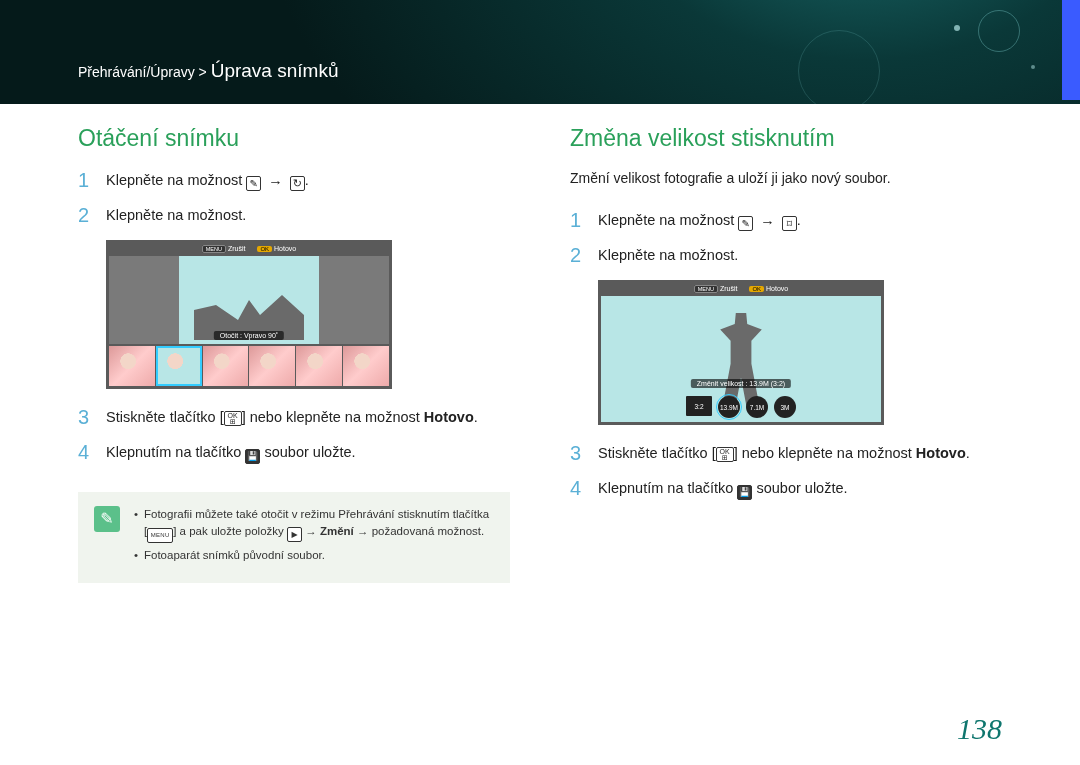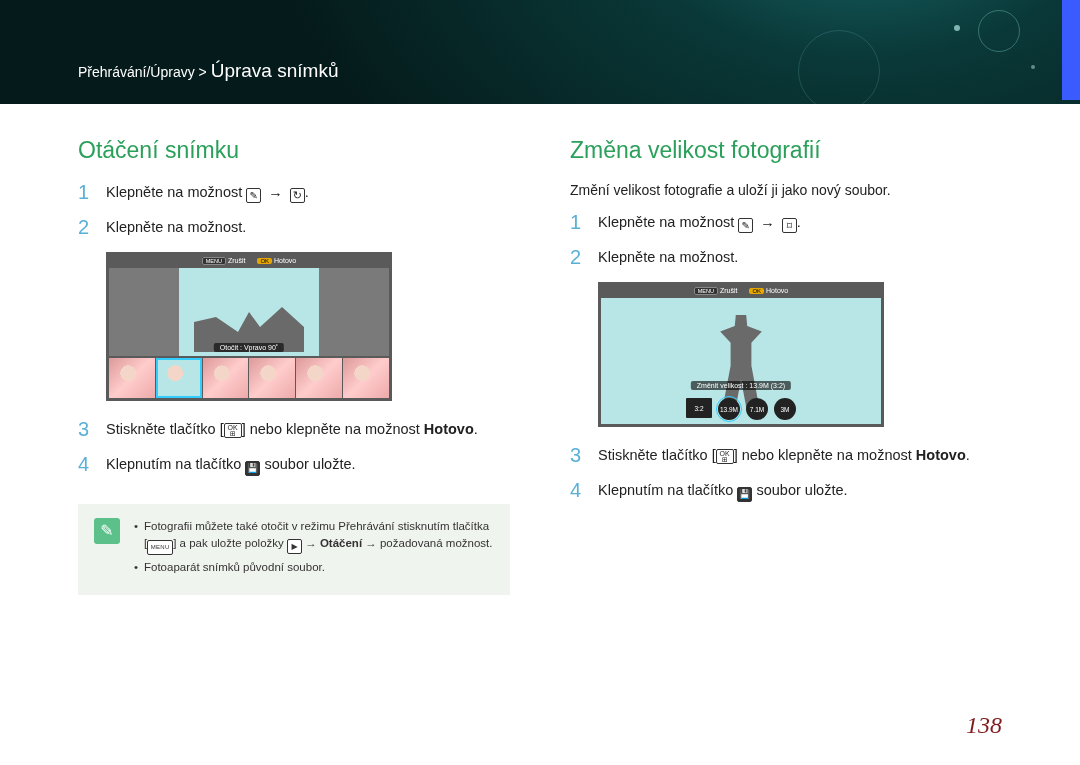--- a/index.html
+++ b/index.html
@@ -39,31 +39,31 @@
   .breadcrumb {
     position: absolute;
     left: 78px; top: 60px;
     color: #fff;
     font-size: 14px;
     font-weight: 300;
   }
   .breadcrumb .main { font-size: 19px; font-weight: 400; }
   .content {
     display: flex;
-    padding: 33px 78px 0 78px;
+    padding: 21px 78px 0 78px;
     gap: 60px;
   }
   .col { flex: 1; min-width: 0; }
   .section-title {
     color: #2aa05a;
     font-size: 23px;
     font-weight: 400;
     margin-bottom: 18px;
   }
-  .intro { font-size: 14px; color: #222; margin-bottom: 14px; }
+  .intro { font-size: 14px; color: #222; margin-bottom: 24px; }
   .step {
     display: flex;
     align-items: flex-start;
     gap: 12px;
     font-size: 14.5px;
     color: #222;
     margin-bottom: 14px;
     line-height: 1.45;
   }
   .step .num {
@@ -194,24 +194,24 @@
     content:"✎"; color:#fff; font-size:16px;
     position:absolute; inset:0; display:flex; align-items:center; justify-content:center;
   }
   .notebox ul { list-style: none; }
   .notebox li { position:relative; padding-left:10px; margin-bottom:4px; }
   .notebox li::before { content:"•"; position:absolute; left:0; }
 
   .page-num {
     position:absolute;
     right: 78px;
-    bottom: 26px;
-    font-size: 24px;
+    bottom: 19px;
+    font-size: 30px;
     font-style: italic;
-    color: #7f1d1d;
+    color: #0f766e;
     font-family: Georgia, serif;
   }
   strong { font-weight:600; }
 </style>
 </head>
 <body>
 
 <div class="header">
   <span class="dot1"></span>
     <span class="dot2"></span>
@@ -272,29 +272,29 @@
       <span class="num">4</span>
       <span>
         <span>Klepnutím na tlačítko </span><span class="ico ico-save"></span><span> soubor uložte.</span>
       </span>
     </div>
 
     <div class="notebox">
       <div class="pen"></div>
       <ul>
         <li>
-          <span>Fotografii můžete také otočit v režimu Přehrávání stisknutím tlačítka [</span><span class="ico ico-menu">MENU</span><span>] a pak uložte položky </span><span class="ico ico-play"></span><span> → </span><strong>Otáčení</strong><span> → požadovaná možnost.</span>
+          <span>Fotografii můžete také otočit v režimu Přehrávání stisknutím tlačítka [</span><span class="ico ico-menu">MENU</span><span>] a pak uložte položky </span><span class="ico ico-play"></span><span> → </span><strong>Změní</strong><span> → požadovaná možnost.</span>
         </li>
         <li>Fotoaparát snímků původní soubor.</li>
       </ul>
     </div>
   </div>
 
   <div class="col">
-    <h2 class="section-title">Změna velikost fotografií</h2>
+    <h2 class="section-title">Změna velikost stisknutím</h2>
     <p class="intro">Změní velikost fotografie a uloží ji jako nový soubor.</p>
 
     <div class="step">
       <span class="num">1</span>
       <span>
         <span>Klepněte na možnost </span>
         <span class="ico ico-edit"></span>
         <span class="arrow">→</span>
         <span class="ico ico-resize"></span>.
       </span>

